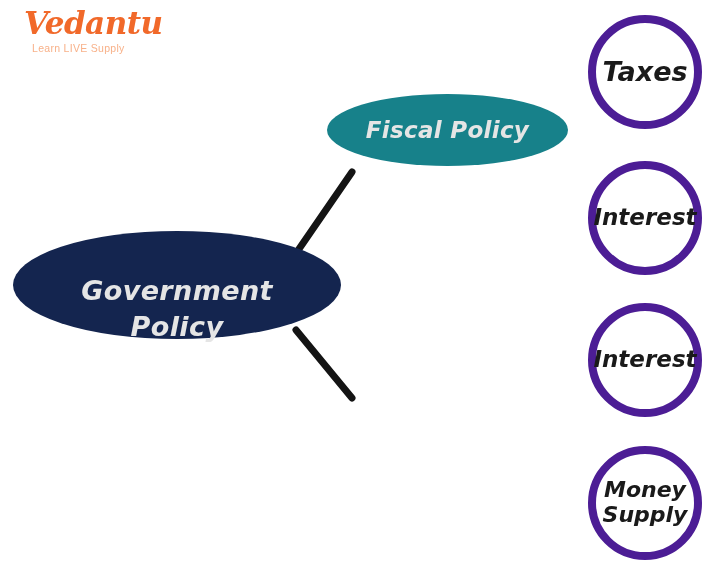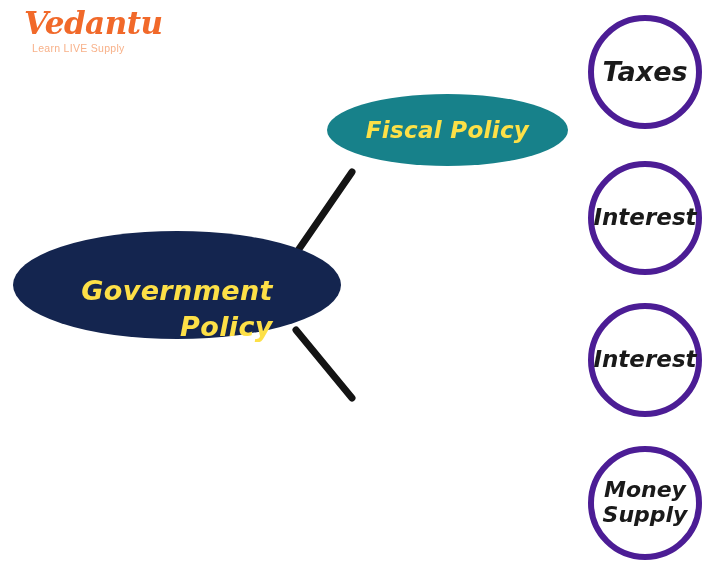--- a/index.html
+++ b/index.html
@@ -63,22 +63,22 @@
     pointer-events: none;
   }
 
   
   .node-ellipse {
     position: absolute;
     border-radius: 50%;
     display: flex;
     align-items: center;
     justify-content: center;
-    text-align: right;
-    color: #fde047;
+    text-align: center;
+    color: #e5e5e5;
     font-style: italic;
     font-weight: 700;
     font-family: "DejaVu Sans", sans-serif;
   }
   #node-government {
     left: 13px;
     top: 231px;
     width: 328px;
     height: 108px;
     background: #14254f;
@@ -104,21 +104,21 @@
     font-size: 23px;
     letter-spacing: 0.3px;
   }
 
   
   .outcome-circle {
     position: absolute;
     left: 588px;
     width: 114px;
     height: 114px;
-    border: 6px solid #4c1d95;
+    border: 8px solid #4c1d95;
     border-radius: 50%;
     background: #ffffff;
     box-sizing: border-box;
   }
   .outcome-label {
     position: absolute;
     left: 50%;
     top: 50%;
     transform: translate(-50%, -50%);
     width: 150px;

